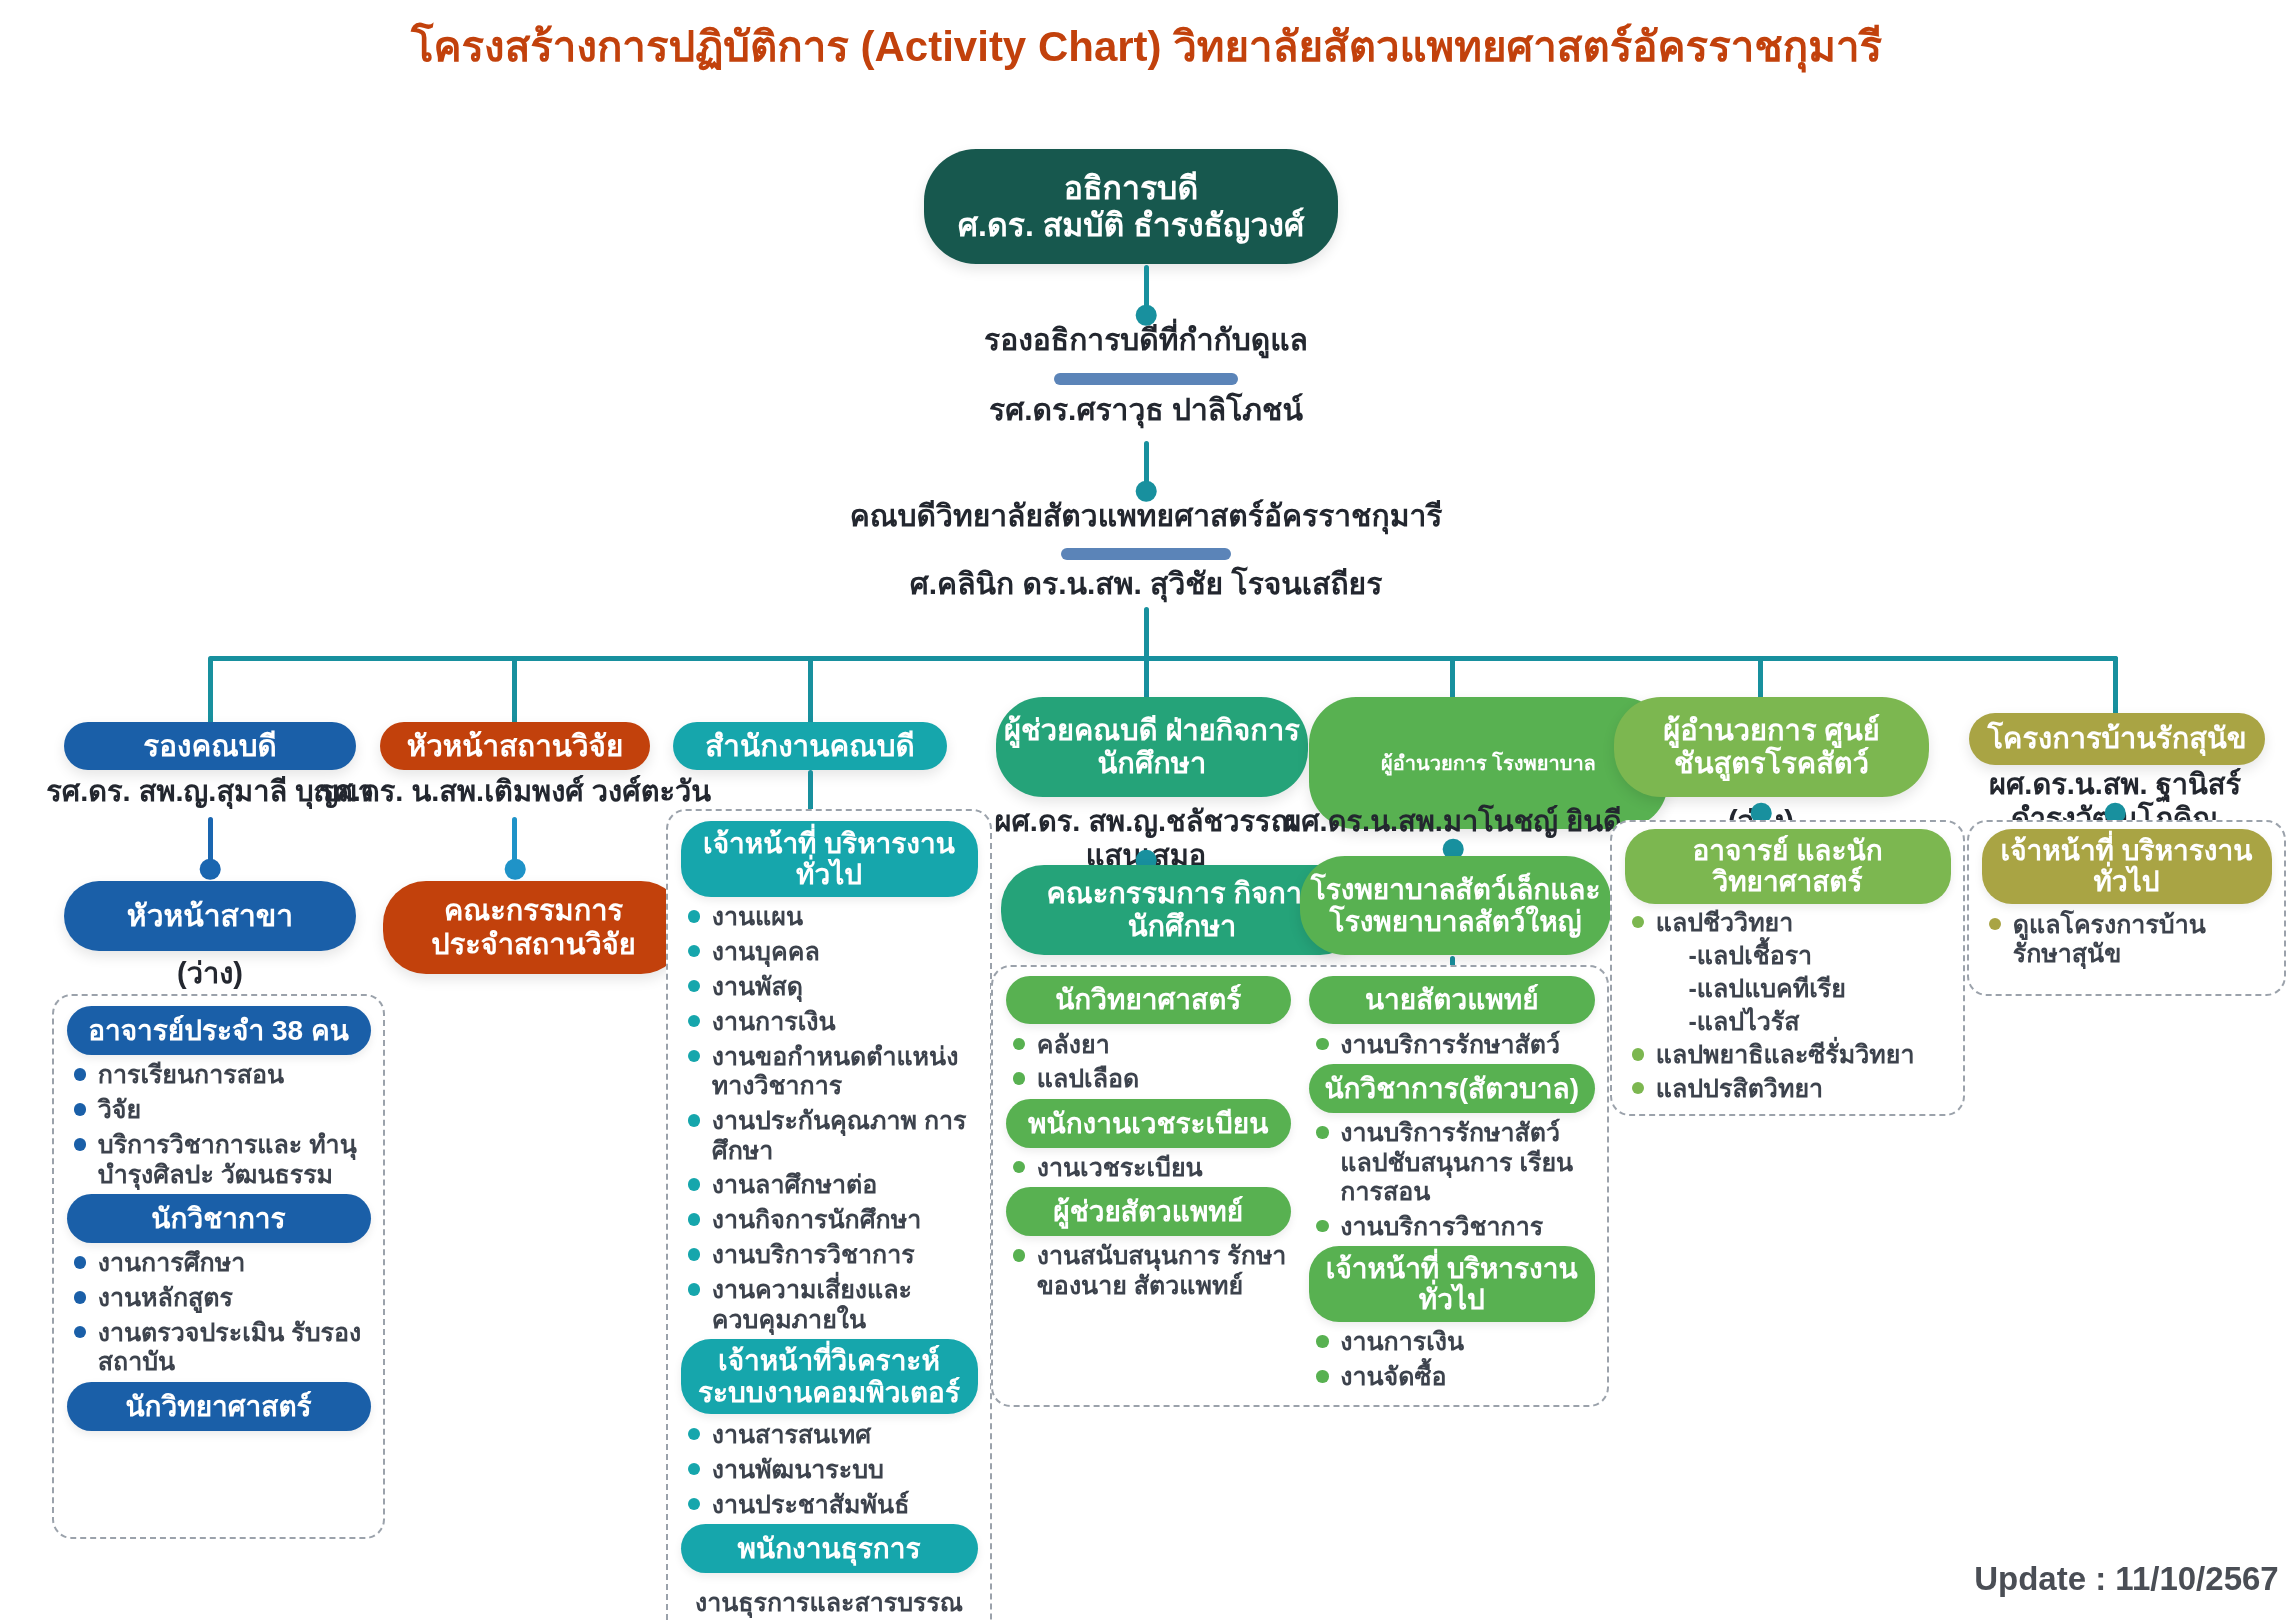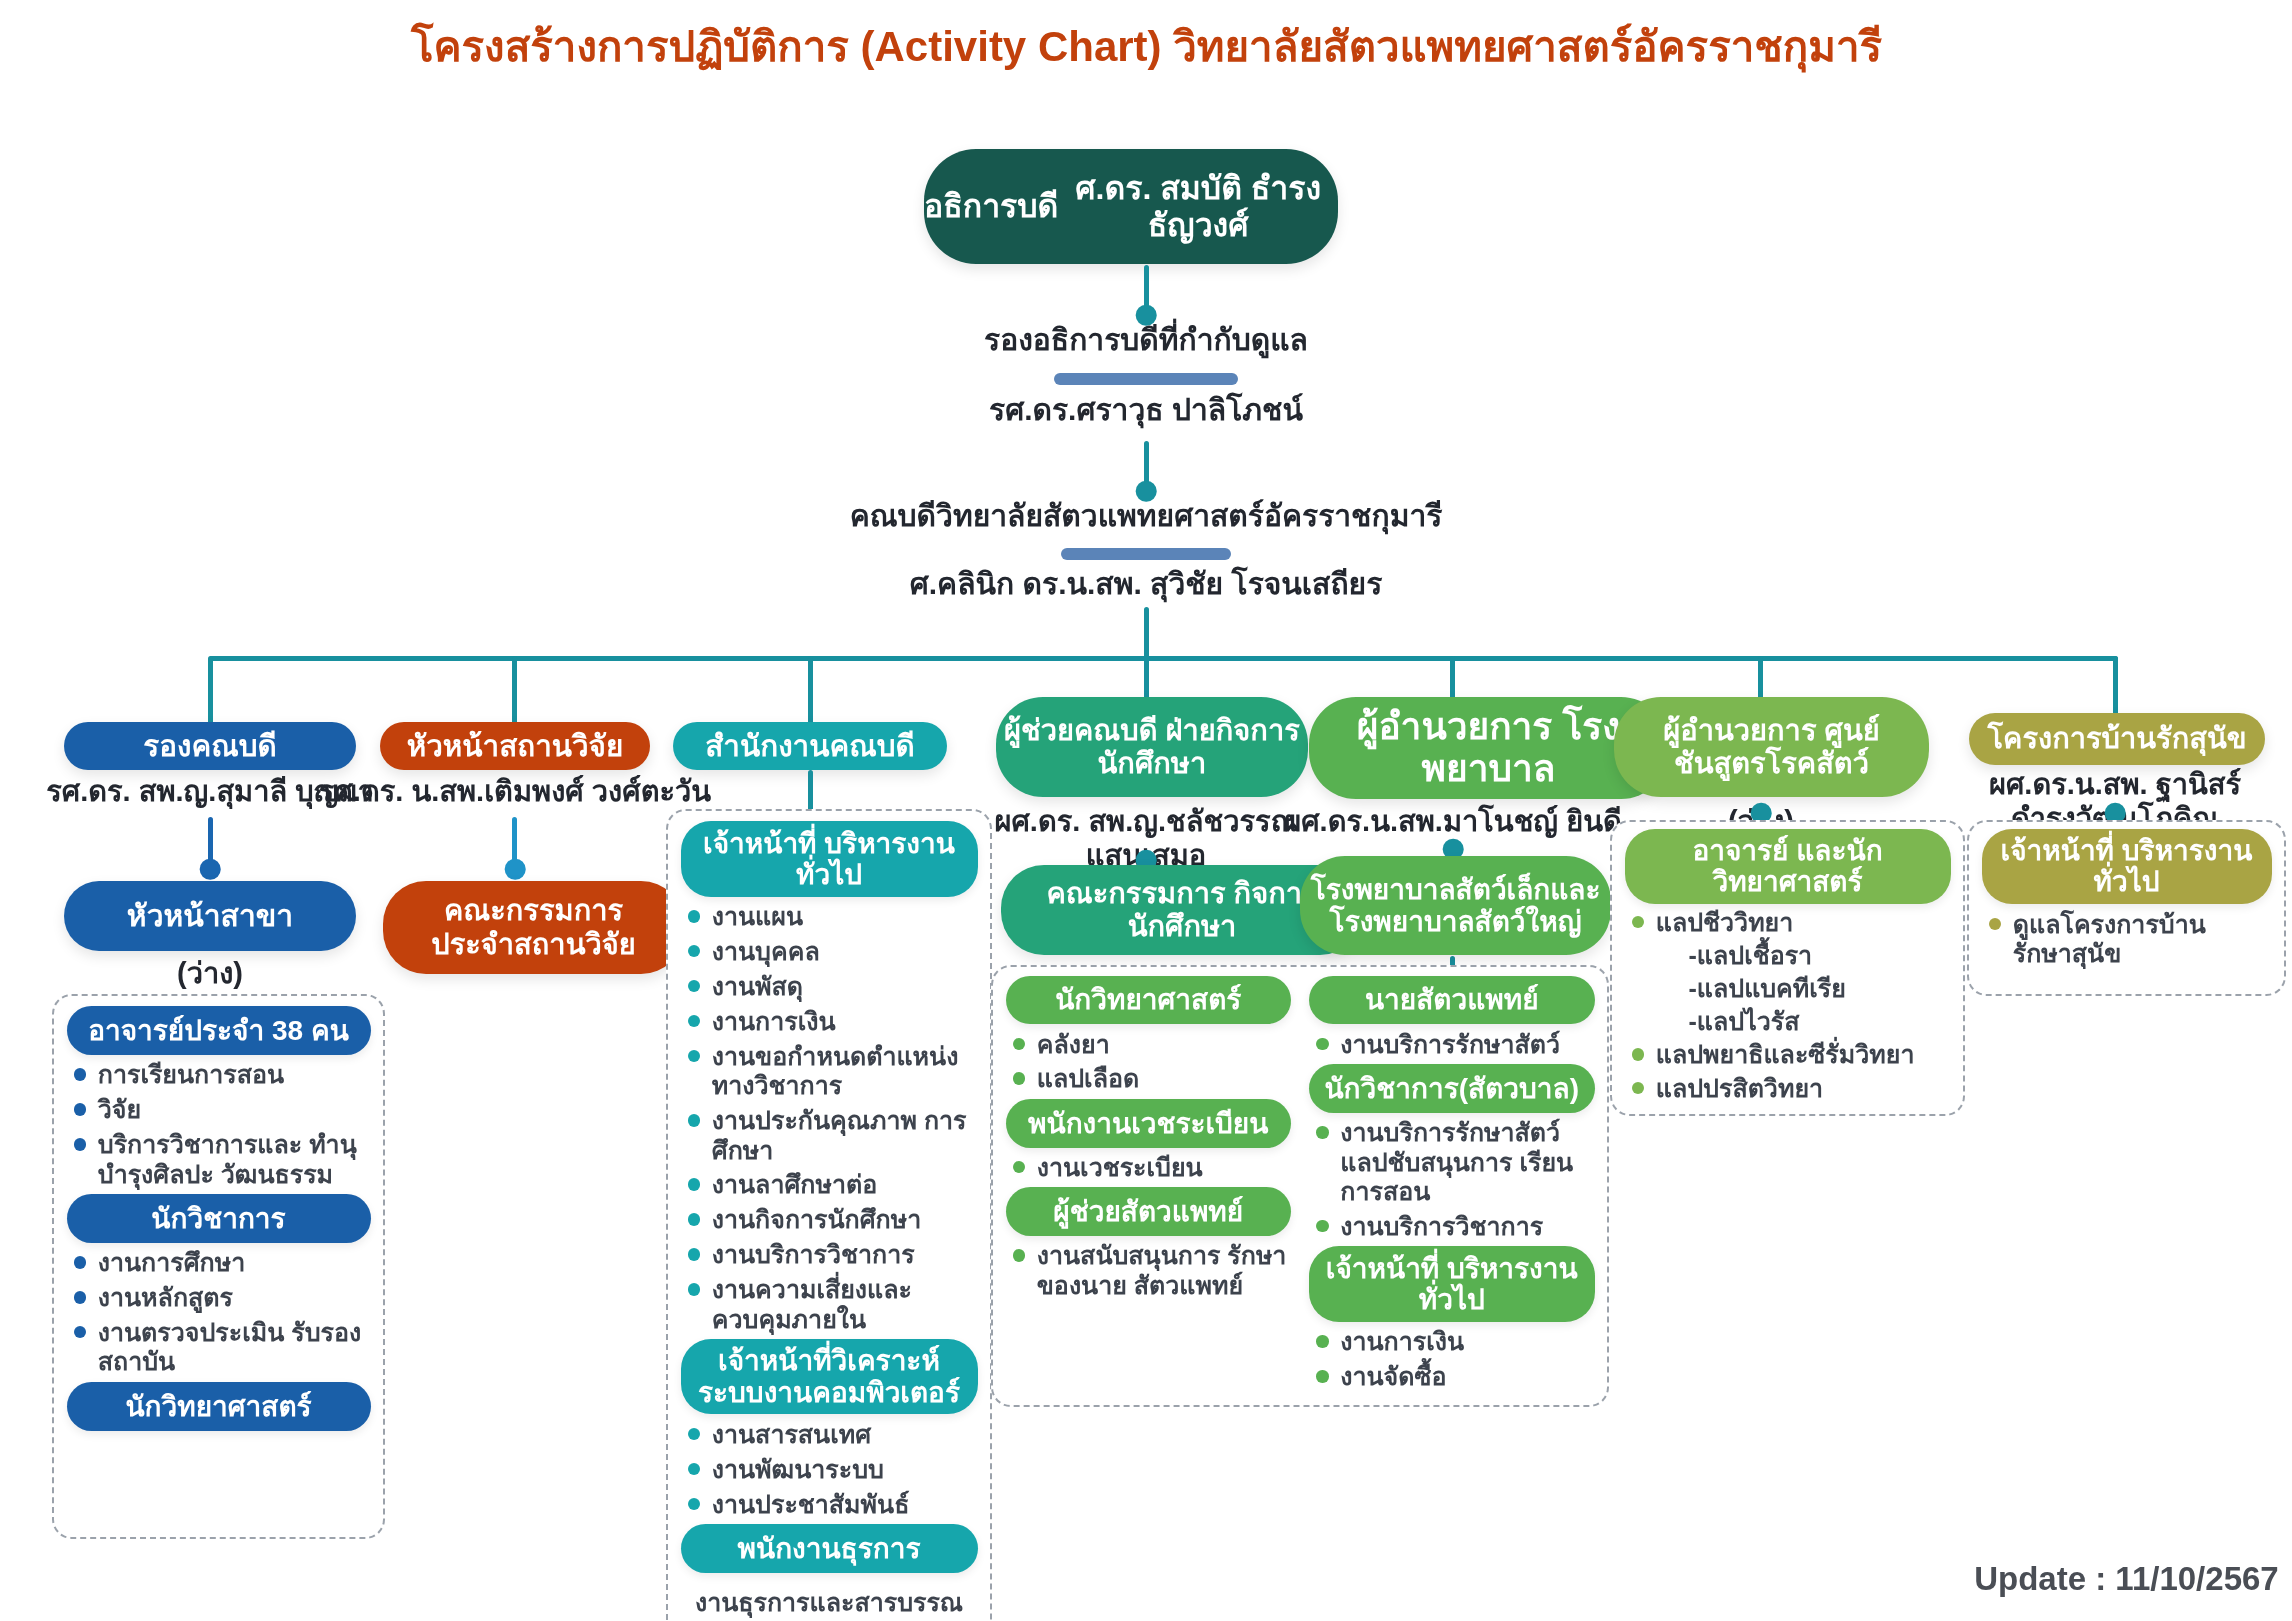--- a/index.html
+++ b/index.html
@@ -3,21 +3,21 @@
 <meta charset="utf-8">
 <style>
   html,body{margin:0;padding:0}
   body{width:2293px;height:1621px;position:relative;background:#fff;
        font-family:"Liberation Sans","DejaVu Sans",sans-serif;overflow:hidden;color:#3d434d}
   .abs{position:absolute}
   .title{left:0;right:0;top:12.5px;text-align:center;font-size:42px;font-weight:800;color:#c2410c}
   .pill{position:absolute;display:flex;align-items:center;justify-content:center;text-align:center;
         color:#fff;font-weight:700;line-height:1.14;box-shadow:0 5.4px 12.5px rgba(0,0,0,.10)}
   .root{left:924px;top:149px;width:414px;height:115px;background:#17584e;border-radius:52px;
-        flex-direction:row;font-size:32px}
+        flex-direction:column;font-size:32px}
   .nm{position:absolute;transform:translateX(-50%);text-align:center;font-weight:700;color:#23272f;
       font-size:29px;white-space:nowrap;line-height:1.18}
   .nmw{white-space:normal}
   .bar{position:absolute;height:11.6px;border-radius:6.3px;background:#5b84b8;transform:translateX(-50%)}
   .vl{position:absolute;width:5.4px;background:#18909e;border-radius:2.7px}
   .hl{position:absolute;height:5.4px;background:#18909e;border-radius:2.7px}
   .cd{position:absolute;width:20.6px;height:20.6px;border-radius:50%;background:#18909e;transform:translate(-50%,-50%)}
   .box{position:absolute;border:2.7px dashed #9ba2ab;border-radius:19.7px;background:#fff;box-sizing:border-box}
   .gp{display:flex;align-items:center;justify-content:center;text-align:center;color:#fff;font-weight:700;
       line-height:1.12;border-radius:30px;padding:6.3px 7.2px;min-height:36px;font-size:28px;margin-top:5px;
@@ -66,21 +66,21 @@
   <div class="vl" style="left:512px;top:656px;height:69px"></div>
   <div class="vl" style="left:808px;top:656px;height:69px"></div>
   <div class="vl" style="left:1450px;top:656px;height:44px"></div>
   <div class="vl" style="left:1758px;top:656px;height:44px"></div>
   <div class="vl" style="left:2113px;top:656px;height:60px"></div>
 
   <div class="pill c0" style="left:64px;top:722px;width:292px;height:48px;border-radius:25px;font-size:29.6px">รองคณบดี</div>
   <div class="pill c1" style="left:380px;top:722px;width:270px;height:48px;border-radius:25px;font-size:29.6px">หัวหน้าสถานวิจัย</div>
   <div class="pill c2" style="left:673px;top:722px;width:274px;height:48px;border-radius:25px;font-size:29.6px">สำนักงานคณบดี</div>
   <div class="pill c3" style="left:996px;top:697px;width:301px;height:100px;border-radius:47px;font-size:29px;padding:0 5.4px">ผู้ช่วยคณบดี ฝ่ายกิจการนักศึกษา</div>
-  <div class="pill c4" style="left:1309px;top:697px;width:287px;height:100px;border-radius:47px;font-size:37px;padding:1px 36px">ผู้อำนวยการ โรงพยาบาล</div>
+  <div class="pill c4" style="left:1309px;top:697px;width:287px;height:100px;border-radius:47px;font-size:20px;padding:16px 36px">ผู้อำนวยการ โรงพยาบาล</div>
   <div class="pill c5" style="left:1614px;top:697px;width:297px;height:100px;border-radius:47px;font-size:29px;padding:0 9px">ผู้อำนวยการ ศูนย์ชันสูตรโรคสัตว์</div>
   <div class="pill c6" style="left:1969px;top:713px;width:296px;height:52px;border-radius:27px;font-size:29px">โครงการบ้านรักสุนัข</div>
 
   <div class="nm" style="left:210px;top:774px">รศ.ดร. สพ.ญ.สุมาลี บุญมา</div>
   <div class="nm" style="left:515px;top:774px">รศ.ดร. น.สพ.เติมพงศ์ วงศ์ตะวัน</div>
   <div class="nm nmw" style="left:1146px;top:804px;width:340px">ผศ.ดร. สพ.ญ.ชลัชวรรณ แสนเสมอ</div>
   <div class="nm" style="left:1453px;top:804px">ผศ.ดร.น.สพ.มาโนชญ์ ยินดี</div>
   <div class="nm" style="left:1761px;top:804px">(ว่าง)</div>
   <div class="nm nmw" style="left:2115px;top:767px;width:304px">ผศ.ดร.น.สพ. ฐานิสร์ ดำรงวัฒนโภคิณ</div>
 

